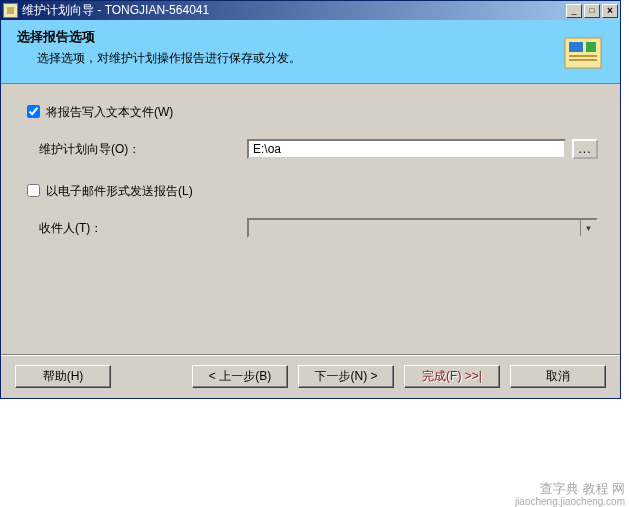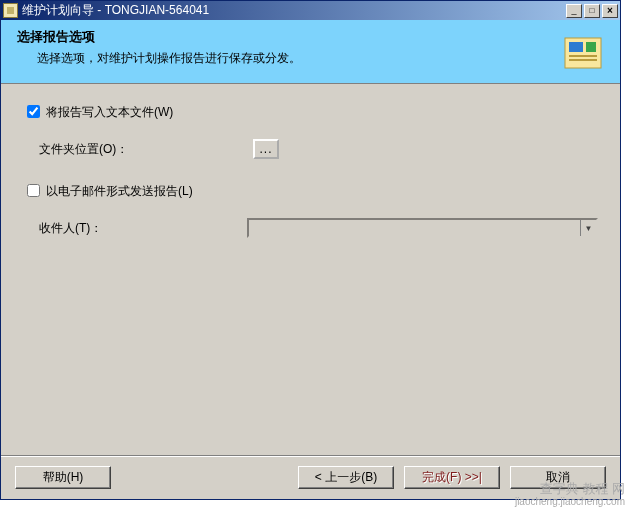--- a/index.html
+++ b/index.html
@@ -9,21 +9,21 @@
     font-size: 12px;
     background: #ffffff;
     width: 629px;
     height: 507px;
     overflow: hidden;
     position: relative;
   }
   .window {
     position: absolute;
     left: 0; top: 0;
-    width: 621px; height: 500px;
+    width: 621px; height: 399px;
     border: 1px solid #0a246a;
     background: #d4d0c8;
     display: flex;
     flex-direction: column;
   }
   .titlebar {
     height: 19px;
     background: linear-gradient(to right, #0a246a, #a6caf0);
     display: flex;
     align-items: center;
@@ -251,21 +251,22 @@
   </div>
 
   <div class="content">
 
     <div class="row">
       <input type="checkbox" class="chk" checked="" style="">
       <span class="label">将报告写入文本文件(W)</span>
     </div>
 
     <div class="indent-row">
-      <span class="indent-label">文件夹位置(O)：</span>
+      <span class="indent-label">维护计划向导(O)：</span>
+      <input type="text" class="txtinput" value="E:\oa" style="">
       <div class="browse-btn">...</div>
     </div>
 
     <div class="row">
       <input type="checkbox" class="chk" style="">
       <span class="label">以电子邮件形式发送报告(L)</span>
     </div>
 
     <div class="indent-row">
       <span class="indent-label">收件人(T)：</span>
@@ -274,20 +275,21 @@
         <div class="combo-arrow">▼</div>
       </div>
     </div>
 
   </div>
 
   <div class="button-bar">
     <div class="wiz-btn first">帮助(H)</div>
     <div class="spacer"></div>
     <div class="wiz-btn">&lt; 上一步(B)</div>
+    <div class="wiz-btn">下一步(N) &gt;</div>
     <div class="wiz-btn disabled">完成(F) &gt;&gt;|</div>
     <div class="wiz-btn">取消</div>
   </div>
 
 </div>
 
 <div class="watermark">
   <div>查字典 教程 网</div>
   <div class="url">jiaocheng.jiaocheng.com</div>
 </div>

